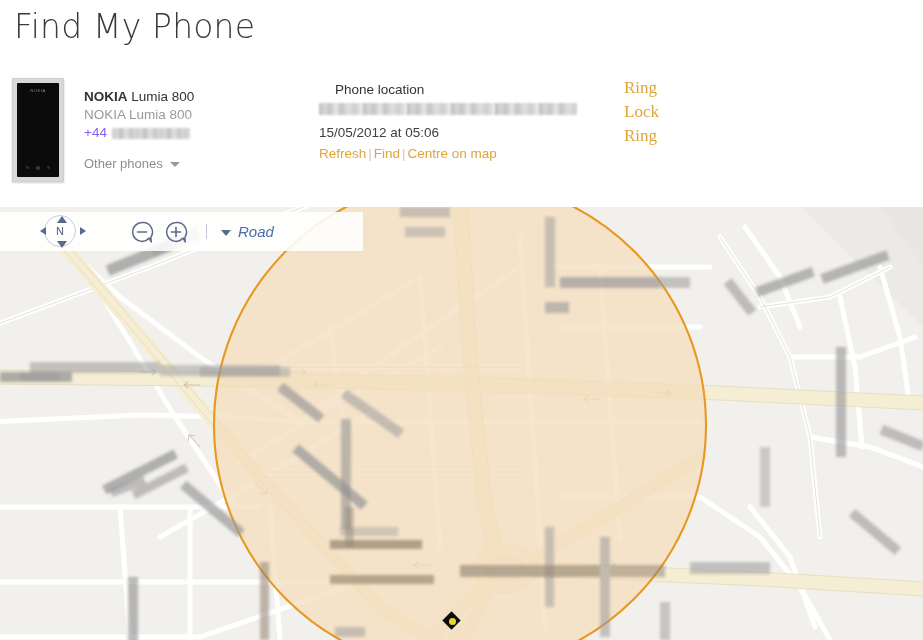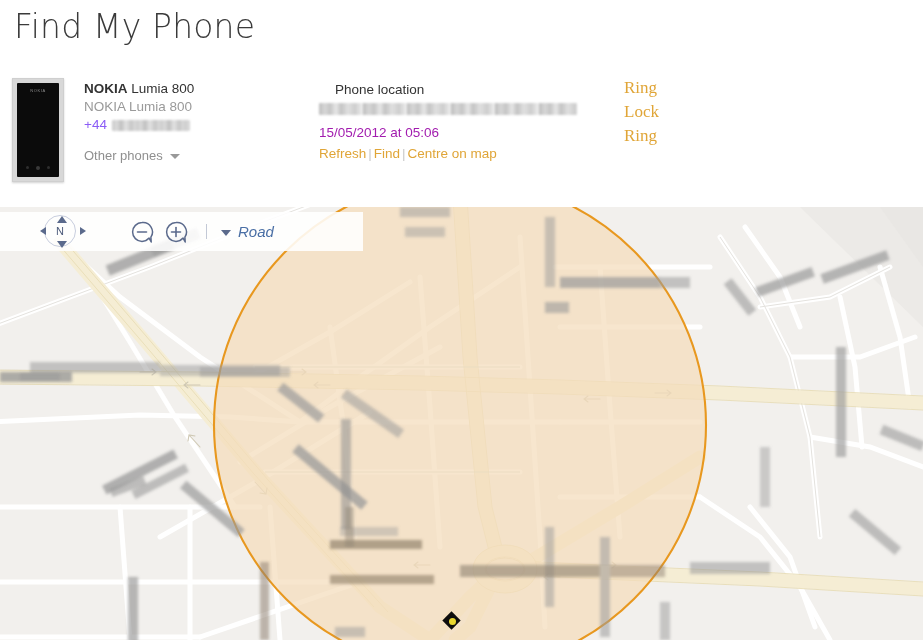--- a/index.html
+++ b/index.html
@@ -91,21 +91,21 @@
   #phone-thumb .keys i.mid {
     width: 4px;
     height: 4px;
     background: #3a3a3a;
   }
 
   
   #device-col {
     position: absolute;
     left: 84px;
-    top: 8px;
+    top: 16px;
     width: 215px;
   }
   .dev-name {
     font-size: 13.5px;
     color: #333333;
     line-height: 18px;
     white-space: nowrap;
   }
   .dev-name b { font-weight: 700; }
   .dev-alias {
@@ -174,21 +174,21 @@
     border-radius: 1px;
     background:
       repeating-linear-gradient(90deg,
         #b8b8b8 0px, #d5d5d5 6px, #c0c0c0 11px, #e6e6e6 17px,
         #bfbfbf 22px, #dedede 29px, #cacaca 36px, #efefef 44px);
     filter: blur(1.3px);
     opacity: 0.92;
   }
   .loc-time {
     font-size: 13.5px;
-    color: #a21caf;
+    color: #404040;
     line-height: 20px;
     margin-top: 8px;
   }
   .loc-links {
     font-size: 13.5px;
     line-height: 21px;
     color: #b9b9b9;
   }
   .loc-links a {
     color: #e0a537;

